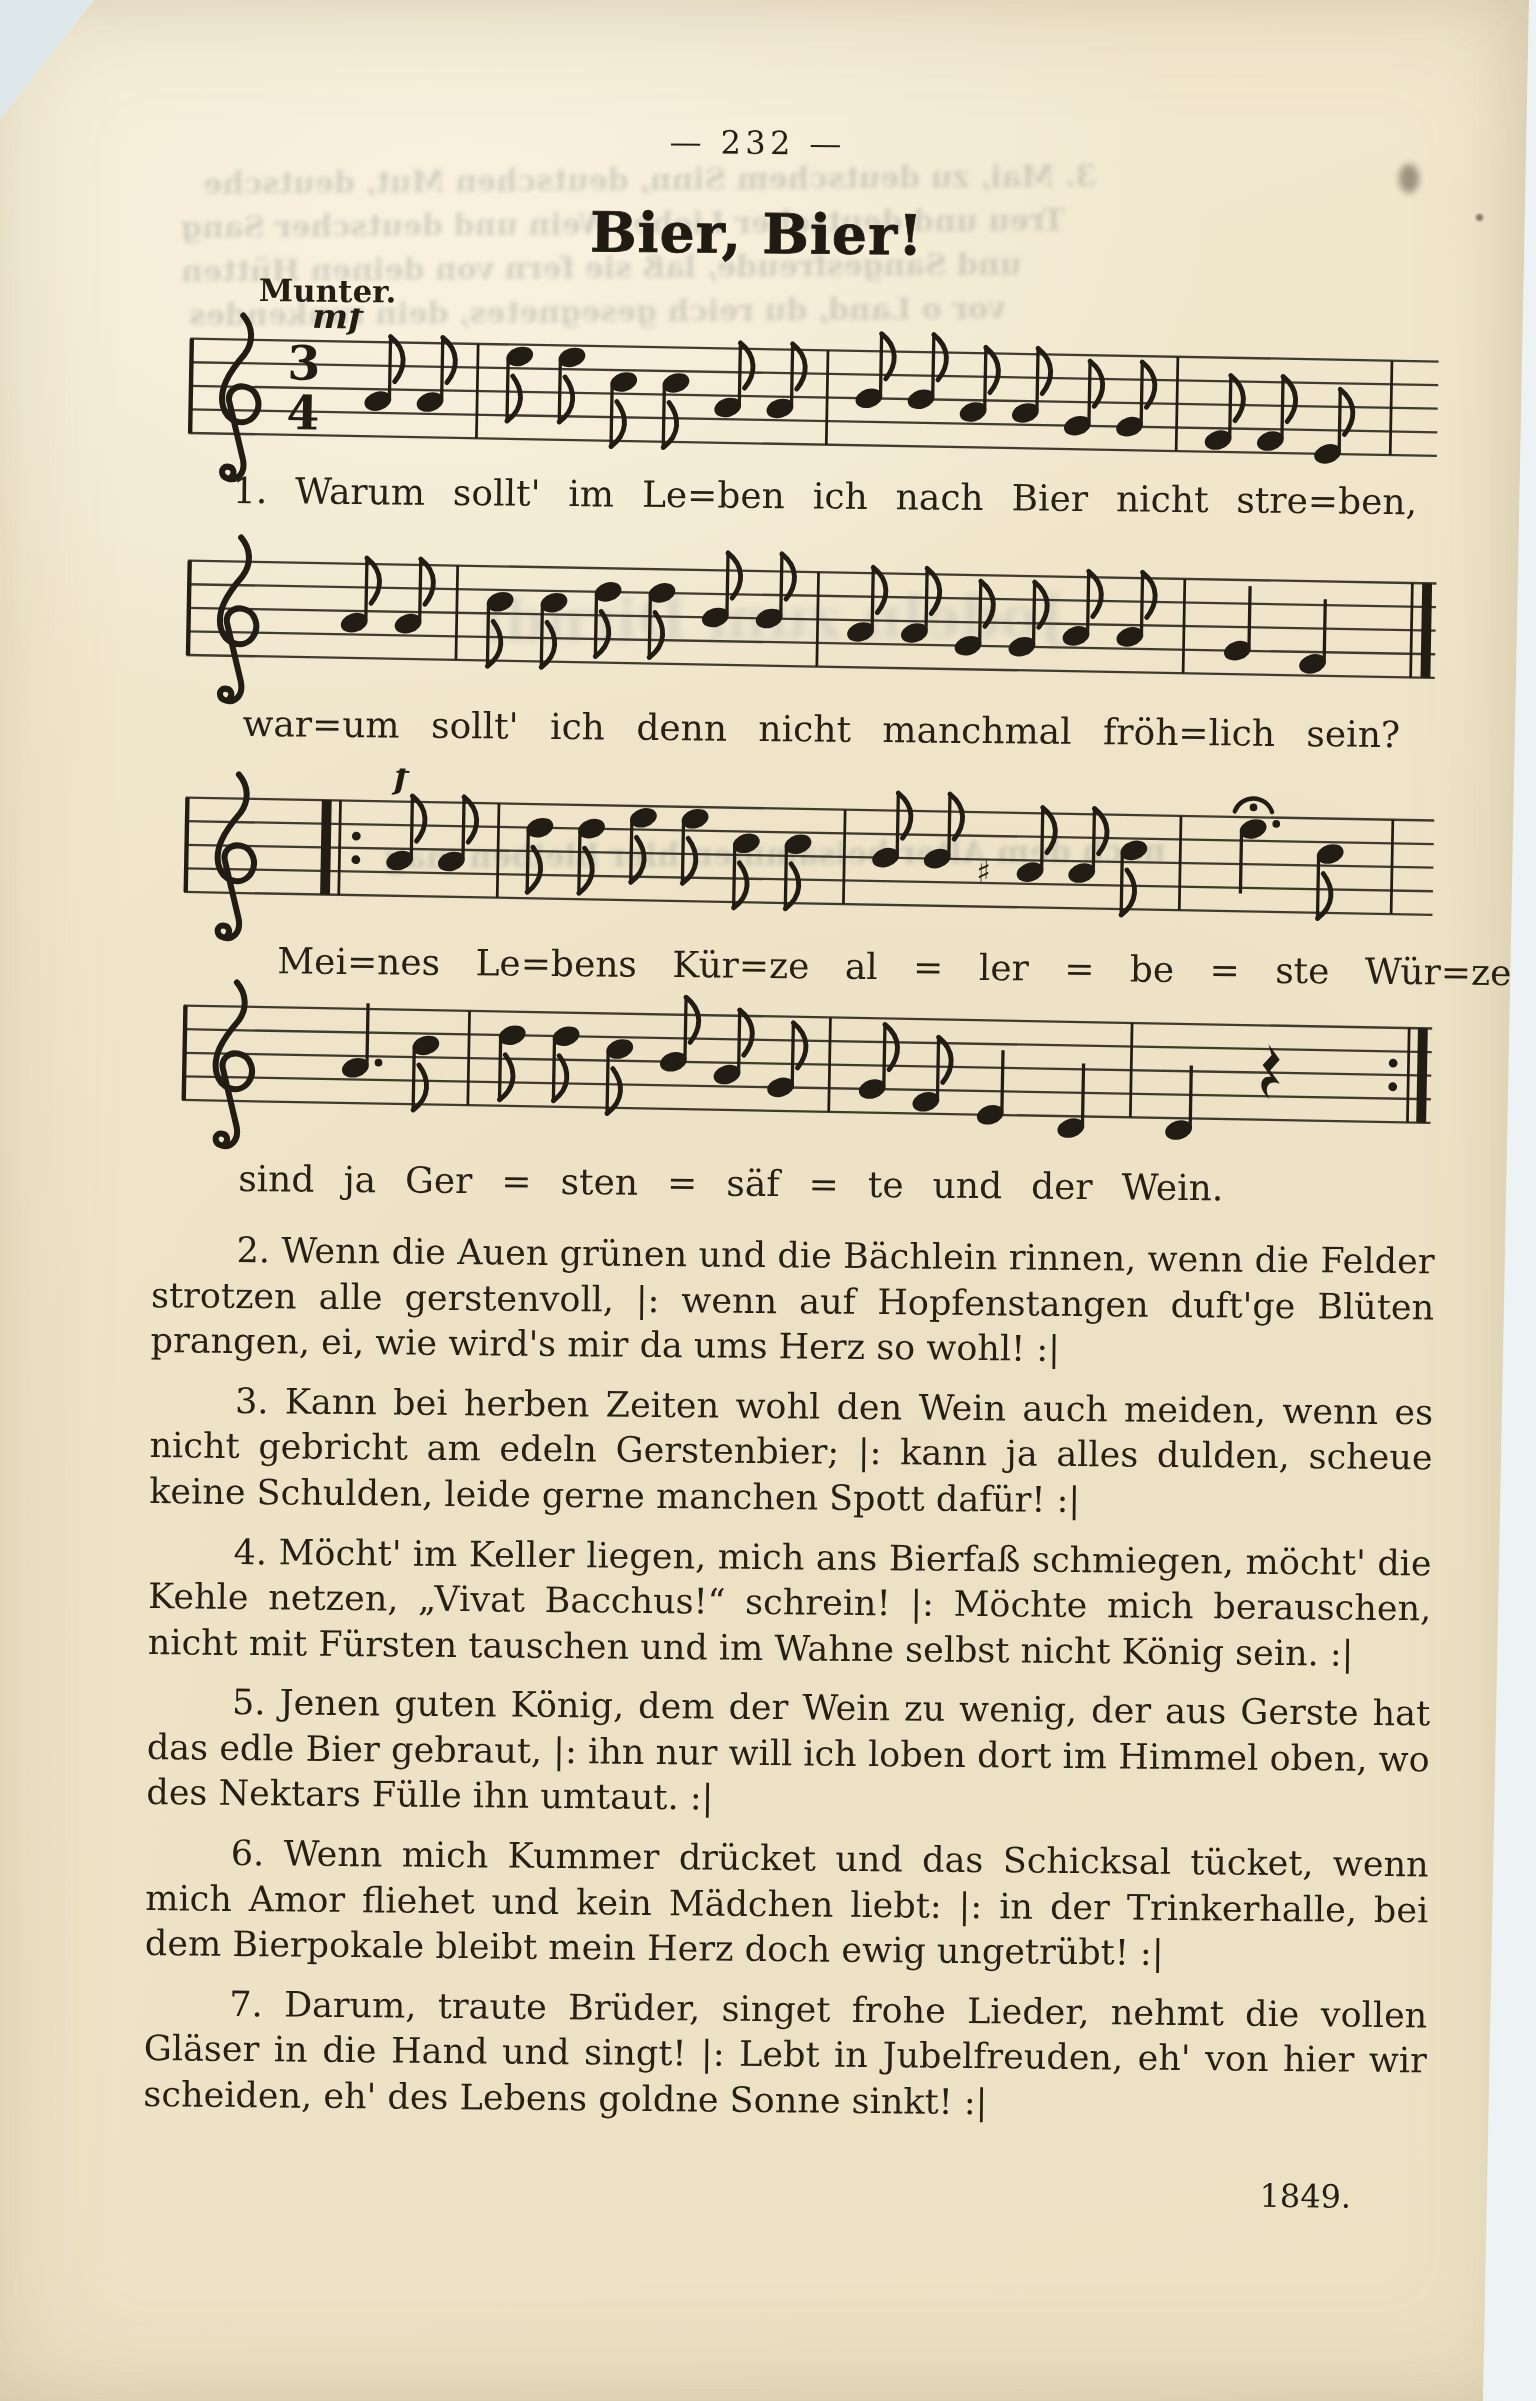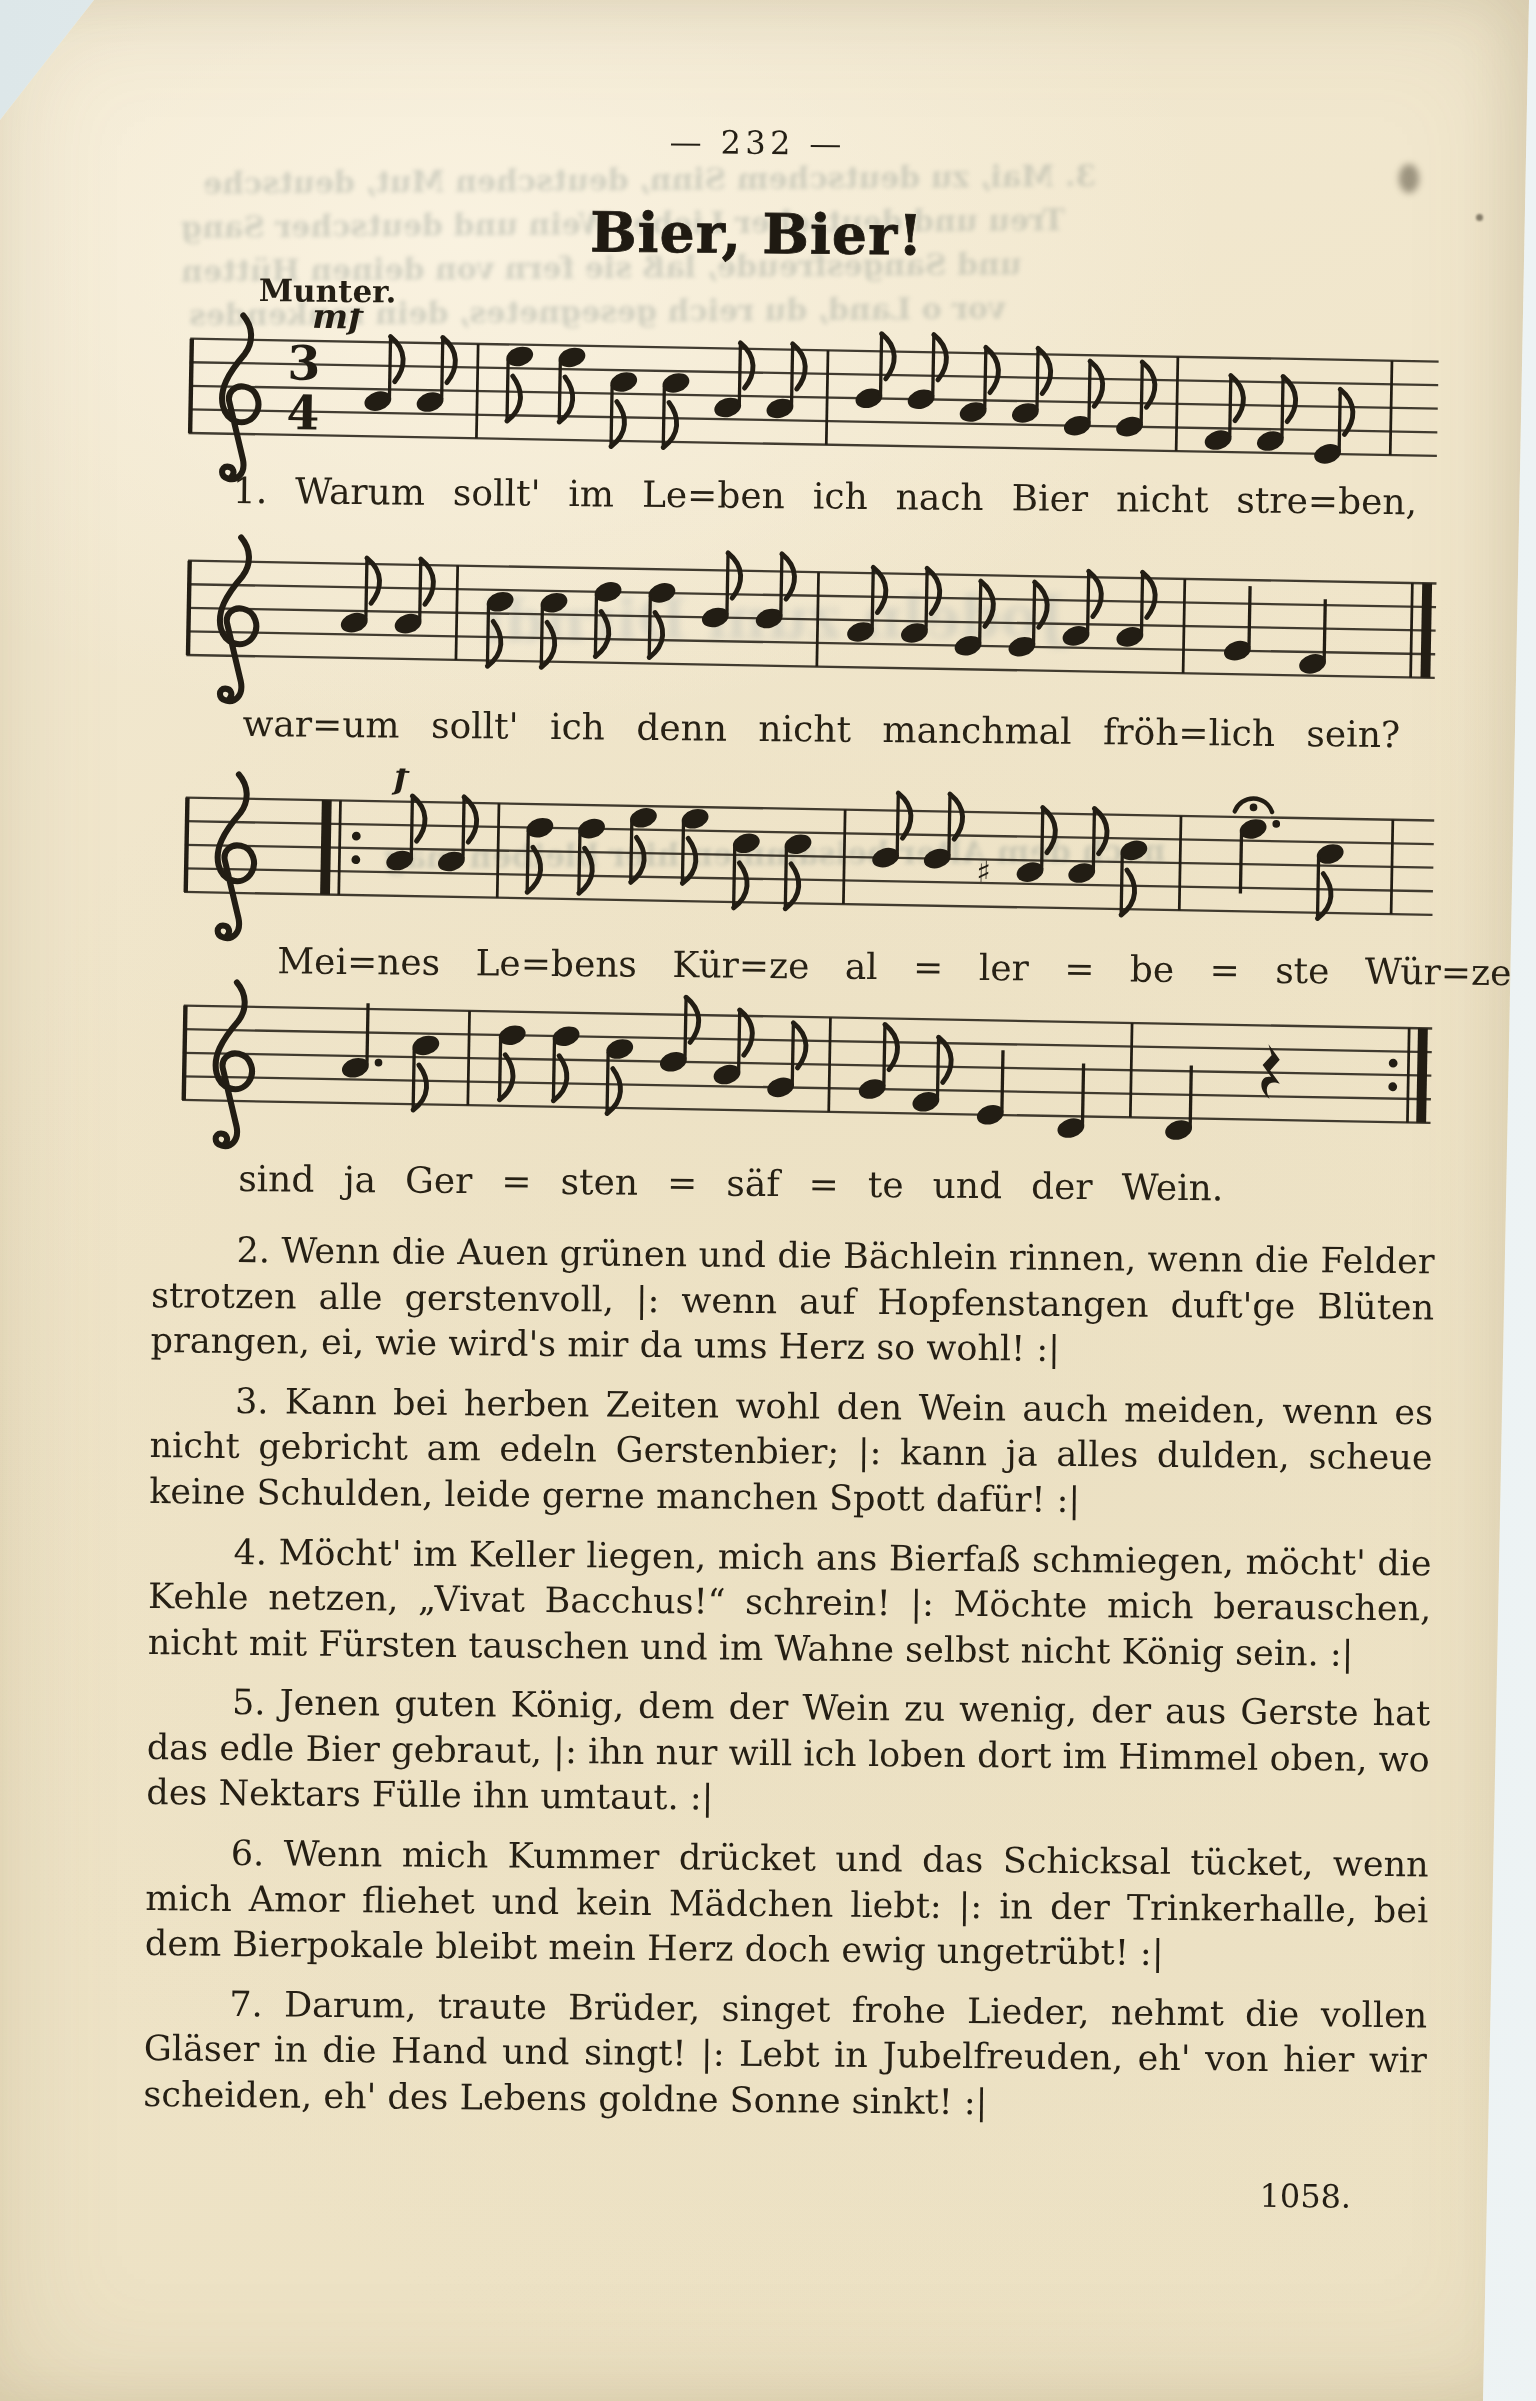--- a/index.html
+++ b/index.html
@@ -328,15 +328,15 @@
 
   <div class="verses">
     <p>2. Wenn die Auen grünen und die Bächlein rinnen, wenn die Felder strotzen alle gerstenvoll, |: wenn auf Hopfenstangen duft'ge Blüten prangen, ei, wie wird's mir da ums Herz so wohl! :|</p>
     <p>3. Kann bei herben Zeiten wohl den Wein auch meiden, wenn es nicht gebricht am edeln Gerstenbier; |: kann ja alles dulden, scheue keine Schulden, leide gerne manchen Spott dafür! :|</p>
     <p>4. Möcht' im Keller liegen, mich ans Bierfaß schmiegen, möcht' die Kehle netzen, „Vivat Bacchus!“ schrein! |: Möchte mich berauschen, nicht mit Fürsten tauschen und im Wahne selbst nicht König sein. :|</p>
     <p>5. Jenen guten König, dem der Wein zu wenig, der aus Gerste hat das edle Bier gebraut, |: ihn nur will ich loben dort im Himmel oben, wo des Nektars Fülle ihn umtaut. :|</p>
     <p>6. Wenn mich Kummer drücket und das Schicksal tücket, wenn mich Amor fliehet und kein Mädchen liebt: |: in der Trinkerhalle, bei dem Bierpokale bleibt mein Herz doch ewig ungetrübt! :|</p>
     <p>7. Darum, traute Brüder, singet frohe Lieder, nehmt die vollen Gläser in die Hand und singt! |: Lebt in Jubelfreuden, eh' von hier wir scheiden, eh' des Lebens goldne Sonne sinkt! :|</p>
   </div>
 
-  <div class="year">1058.</div>
+  <div class="year">1849.</div>
 </div>
 
 
 </body></html>

